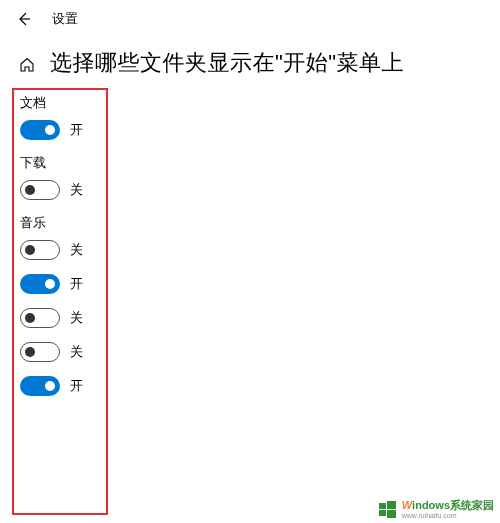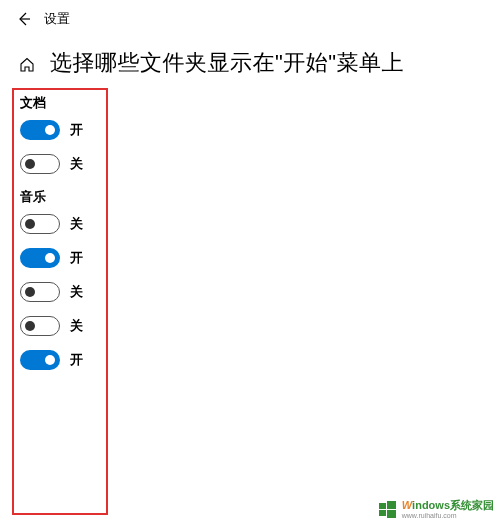--- a/index.html
+++ b/index.html
@@ -8,21 +8,21 @@
       height: 523px;
       background: #ffffff;
       font-family: "Microsoft YaHei", "Segoe UI", sans-serif;
       position: relative;
       overflow: hidden;
     }
     .header {
       display: flex;
       align-items: center;
       padding: 10px 16px 8px 16px;
-      gap: 12px;
+      gap: 20px;
     }
     .back-icon {
       width: 16px;
       height: 16px;
       display: flex;
       align-items: center;
       justify-content: center;
       cursor: pointer;
     }
     .header-title {
@@ -54,21 +54,20 @@
       position: absolute;
       left: 12px;
       top: 88px;
       width: 96px;
       height: 427px;
       border: 2px solid #e03030;
       pointer-events: none;
     }
     .settings-list {
       padding: 6px 0 0 20px;
-      font-weight: bold;
     }
     .setting-item {
       margin-bottom: 14px;
     }
     .setting-label {
       font-size: 13px;
       color: #000;
       margin-bottom: 8px;
     }
     .toggle-row {
@@ -174,20 +173,21 @@
     <div class="setting-label">文档</div>
     <div class="toggle-row">
       <div class="toggle on">
           <div class="knob"></div>
         </div>
       <div class="toggle-state">开</div>
     </div>
   </div>
 
   <div class="setting-item">
+    <div class="setting-label">下载</div>
     <div class="toggle-row">
       <div class="toggle off">
           <div class="knob"></div>
         </div>
       <div class="toggle-state">关</div>
     </div>
   </div>
 
   <div class="setting-item">
     <div class="setting-label">音乐</div>

